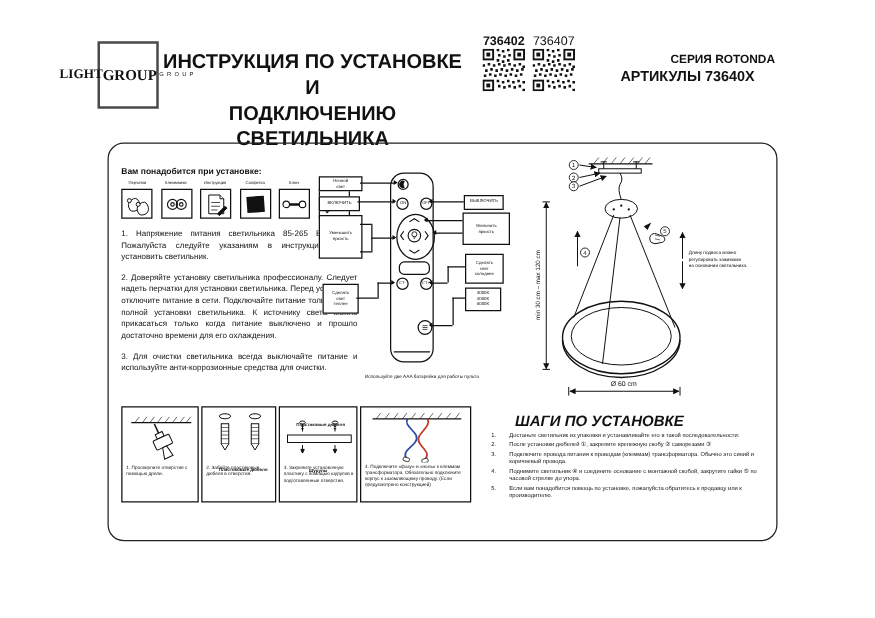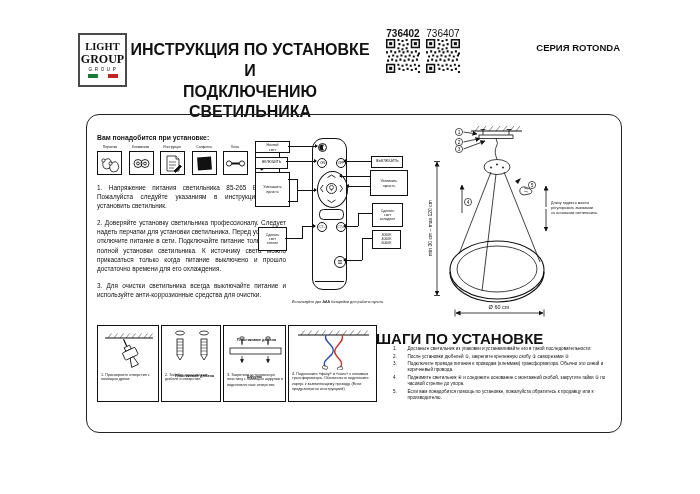--- a/index.html
+++ b/index.html
@@ -53,21 +53,21 @@
         <g transform="translate(0,24)">
             <rect width="9" height="9" fill="#111"></rect>
             <rect x="1.5" y="1.5" width="6" height="6" fill="#fff"></rect>
             <rect x="3" y="3" width="3" height="3" fill="#111"></rect>
           </g>
         <path fill="#111" d="M11,0h2v2h-2z M15,1h2v2h-2z M19,0h2v2h-2z M12,4h2v2h-2z M16,5h2v2h-2z M20,4h2v2h-2z M11,8h2v2h-2z M15,9h2v2h-2z M19,8h2v2h-2z M0,12h2v2H0z M4,11h2v2H4z M8,12h2v2H8z M12,11h2v2h-2z M16,12h2v2h-2z M20,11h2v2h-2z M24,12h2v2h-2z M28,11h2v2h-2z M31,13h2v2h-2z M2,16h2v2H2z M6,15h2v2H6z M10,16h2v2h-2z M14,15h2v2h-2z M18,16h2v2h-2z M22,15h2v2h-2z M26,16h2v2h-2z M30,15h2v2h-2z M1,20h2v2H1z M5,19h2v2H5z M9,20h2v2H9z M13,19h2v2h-2z M17,20h2v2h-2z M21,19h2v2h-2z M25,20h2v2h-2z M29,19h2v2h-2z M11,24h2v2h-2z M15,25h2v2h-2z M19,24h2v2h-2z M23,25h2v2h-2z M27,24h2v2h-2z M31,25h2v2h-2z M12,28h2v2h-2z M16,29h2v2h-2z M20,28h2v2h-2z M24,29h2v2h-2z M28,28h2v2h-2z M31,31h2v2h-2z"></path>
       </g>
     </defs>
   </svg>
 
-  <div class="abs" style="left:78px;top:33px;width:49px;height:54px;border:2.5px solid #4a4a4a;box-sizing:border-box;display:flex;flex-direction:column;align-items:center;justify-content:center;">
+  <div class="abs" style="left:78px;top:33px;width:49px;height:54px;border:2.5px solid #4a4a4a;box-sizing:border-box;display:flex;align-items:center;justify-content:center;">
     <div style="font-family:'Liberation Serif',serif;font-weight:bold;font-size:10.5px;line-height:1;">LIGHT</div>
     <div style="font-family:'Liberation Serif',serif;font-weight:bold;font-size:12px;line-height:1.05;">GROUP</div>
     <div style="font-size:4.6px;letter-spacing:2.6px;margin:1.5px 0 2px 2px;">GROUP</div>
     <svg width="30" height="4" viewBox="0 0 30 4">
       <rect x="0" y="0" width="10" height="4" fill="#18793b"></rect>
       <rect x="10" y="0" width="10" height="4" stroke="#bbb" stroke-width="0.3" fill="#ffffff"></rect>
       <rect x="20" y="0" width="10" height="4" fill="#c02525"></rect>
     </svg>
   </div>
 
@@ -81,20 +81,21 @@
       </svg>
   </div>
   <div class="abs" style="left:425px;top:28px;width:36px;text-align:center;">
     <div style="font-weight:normal;font-size:10px;">736407</div>
     <svg width="34" height="34" viewBox="0 0 33 33">
         <use href="#qrp"></use>
       </svg>
   </div>
 
   <div class="abs" style="left:480px;top:42px;width:140px;text-align:right;font-weight:bold;font-size:9.5px;">СЕРИЯ ROTONDA</div>
+  <div class="abs" style="left:470px;top:56px;width:160px;text-align:center;font-weight:bold;font-size:11.5px;">АРТИКУЛЫ 73640X</div>
 
   <div class="abs" style="left:86px;top:114px;width:534px;height:317px;border:1.4px solid #222;border-radius:13px;"></div>
 
   <div class="abs" style="left:97px;top:134px;font-weight:bold;font-size:6.8px;">Вам понадобится при установке:</div>
 
   <div class="tool" style="left:97px">
     <div class="tlbl">
         <span>Перчатки</span>
       </div>
     <div class="tbox">
@@ -412,21 +413,21 @@
         <path d="M9,7 l3.5,-4.5 M16,7 l3.5,-4.5 M23,7 l3.5,-4.5 M30,7 l3.5,-4.5 M37,7 l3.5,-4.5 M44,7 l3.5,-4.5 M51,7 l3.5,-4.5 M58,7 l3.5,-4.5 M65,7 l3.5,-4.5 M72,7 l3.5,-4.5"></path>
       </g>
       <path d="M34,7 C30,14 46,18 40,26 C36,31 30,33 33,39" fill="none" stroke-width="1.4" stroke="#2b4ba6"></path>
       <path d="M50,7 C54,14 38,20 44,27 C48,33 52,34 48,40" fill="none" stroke-width="1.4" stroke="#c23a2e"></path>
       <rect x="30.5" y="38" width="5" height="3" rx="0.8" fill="#fff" stroke="#111" stroke-width="0.6" transform="rotate(15 33 39.5)"></rect>
       <rect x="45.5" y="39" width="5" height="3" rx="0.8" fill="#fff" stroke="#111" stroke-width="0.6" transform="rotate(-15 48 40.5)"></rect>
     </svg>
     <div class="pcap" style="top:45px;width:138px;">4. Подключите «фазу» и «ноль» к клеммам трансформатора. Обязательно подключите корпус к заземляющему проводу. (Если предусмотрено конструкцией)</div>
   </div>
 
-  <div class="abs" style="left:376px;top:330px;font-weight:bold;font-size:15px;">ШАГИ ПО УСТАНОВКЕ</div>
+  <div class="abs" style="left:412px;top:330px;font-weight:bold;font-size:12px;font-style:italic;">ШАГИ ПО УСТАНОВКЕ</div>
   <div class="abs" style="left:393px;top:346px;width:310px;transform:scale(0.72);transform-origin:left top;">
     <div class="step">
         <div class="snum">1.</div>
         <div class="stxt">Достаньте светильник из упаковки и устанавливайте его в такой последовательности:</div>
       </div>
     <div class="step">
         <div class="snum">2.</div>
         <div class="stxt">После установки дюбелей ①, закрепите крепежную скобу ② саморезами ③</div>
       </div>
     <div class="step">

